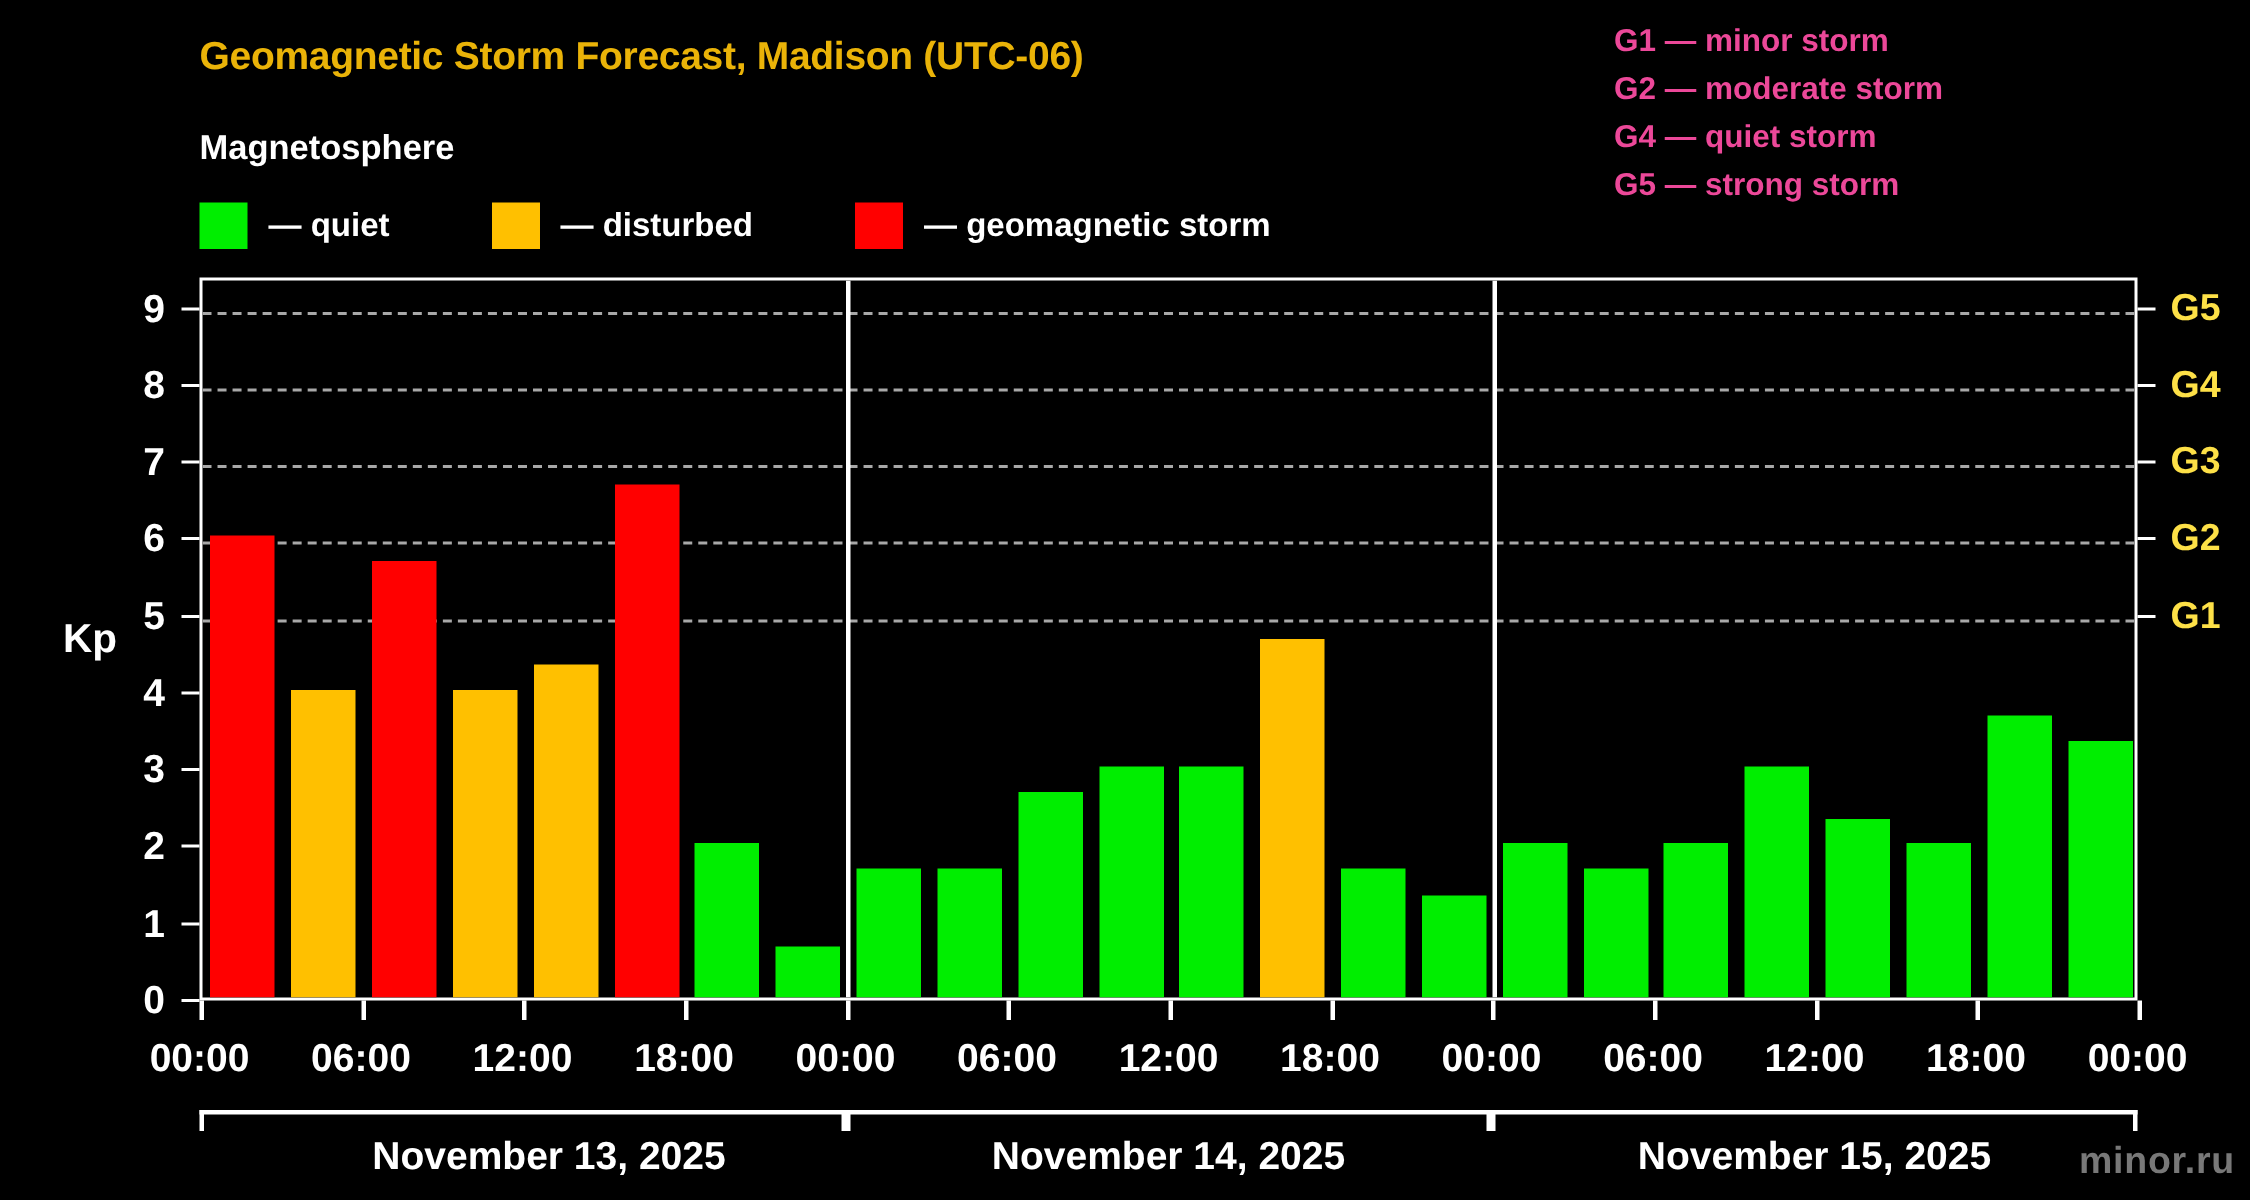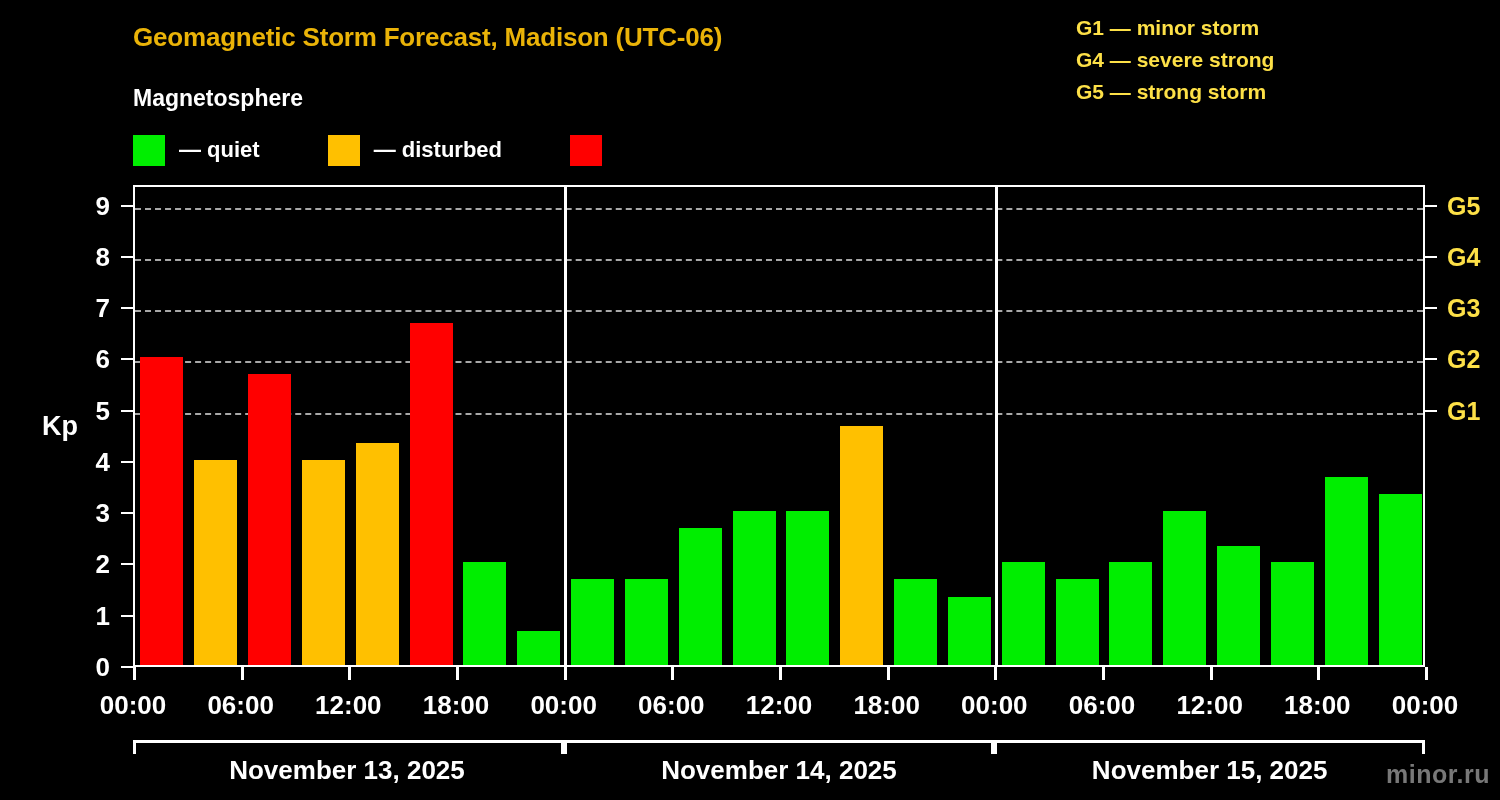--- a/index.html
+++ b/index.html
@@ -75,21 +75,21 @@
   .gscale {
     position: absolute;
     left: 1076px;
     top: 12px;
     display: flex;
     flex-direction: column;
   }
   .gscale-row {
     font-size: 21px;
     font-weight: bold;
-    color: #fde047;
+    color: #ec4899;
     line-height: 32px;
     white-space: nowrap;
   }
 
   
   
   .plot {
     position: absolute;
     left: 133px;
     top: 185px;
@@ -231,26 +231,28 @@
       <span class="legend-text">— quiet</span>
     </div>
     <div class="legend-gap-1"></div>
     <div class="legend-item">
       <span class="legend-swatch" style="background:#ffc000"></span>
       <span class="legend-text">— disturbed</span>
     </div>
     <div class="legend-gap-2"></div>
     <div class="legend-item">
       <span class="legend-swatch" style="background:#ff0000"></span>
+      <span class="legend-text">— geomagnetic storm</span>
     </div>
   </div>
 
   <div class="gscale">
     <div class="gscale-row">G1 — minor storm</div>
-    <div class="gscale-row">G4 — severe strong</div>
+    <div class="gscale-row">G2 — moderate storm</div>
+    <div class="gscale-row">G4 — quiet storm</div>
     <div class="gscale-row">G5 — strong storm</div>
   </div>
 
   <div class="y-axis-title">Kp</div>
 
   <div class="plot">
     <div id="gridlines">
         <div class="gridline" style="top: 225.617px;"></div>
         <div class="gridline" style="top: 174.34px;"></div>
         <div class="gridline" style="top: 123.064px;"></div>
@@ -346,21 +348,21 @@
       <div class="xtick-label" style="left: 1102px;">06:00</div>
       <div class="xtick-mark" style="left: 1209.67px;"></div>
       <div class="xtick-label" style="left: 1209.67px;">12:00</div>
       <div class="xtick-mark" style="left: 1317.33px;"></div>
       <div class="xtick-label" style="left: 1317.33px;">18:00</div>
       <div class="xtick-mark" style="left: 1425px;"></div>
       <div class="xtick-label" style="left: 1425px;">00:00</div>
     </div>
   <div id="day-axis">
       <div class="day-bracket" style="left: 133px; width: 430.667px;"></div>
-      <div class="day-label" style="left: 347px;">November 13, 2025</div>
+      <div class="day-label" style="left: 366px;">November 13, 2025</div>
       <div class="day-bracket" style="left: 563.667px; width: 430.667px;"></div>
       <div class="day-label" style="left: 779px;">November 14, 2025</div>
       <div class="day-bracket" style="left: 994.333px; width: 430.667px;"></div>
       <div class="day-label" style="left: 1209.67px;">November 15, 2025</div>
     </div>
 
   <div class="watermark">minor.ru</div>
 </div>
 
 </body></html>

